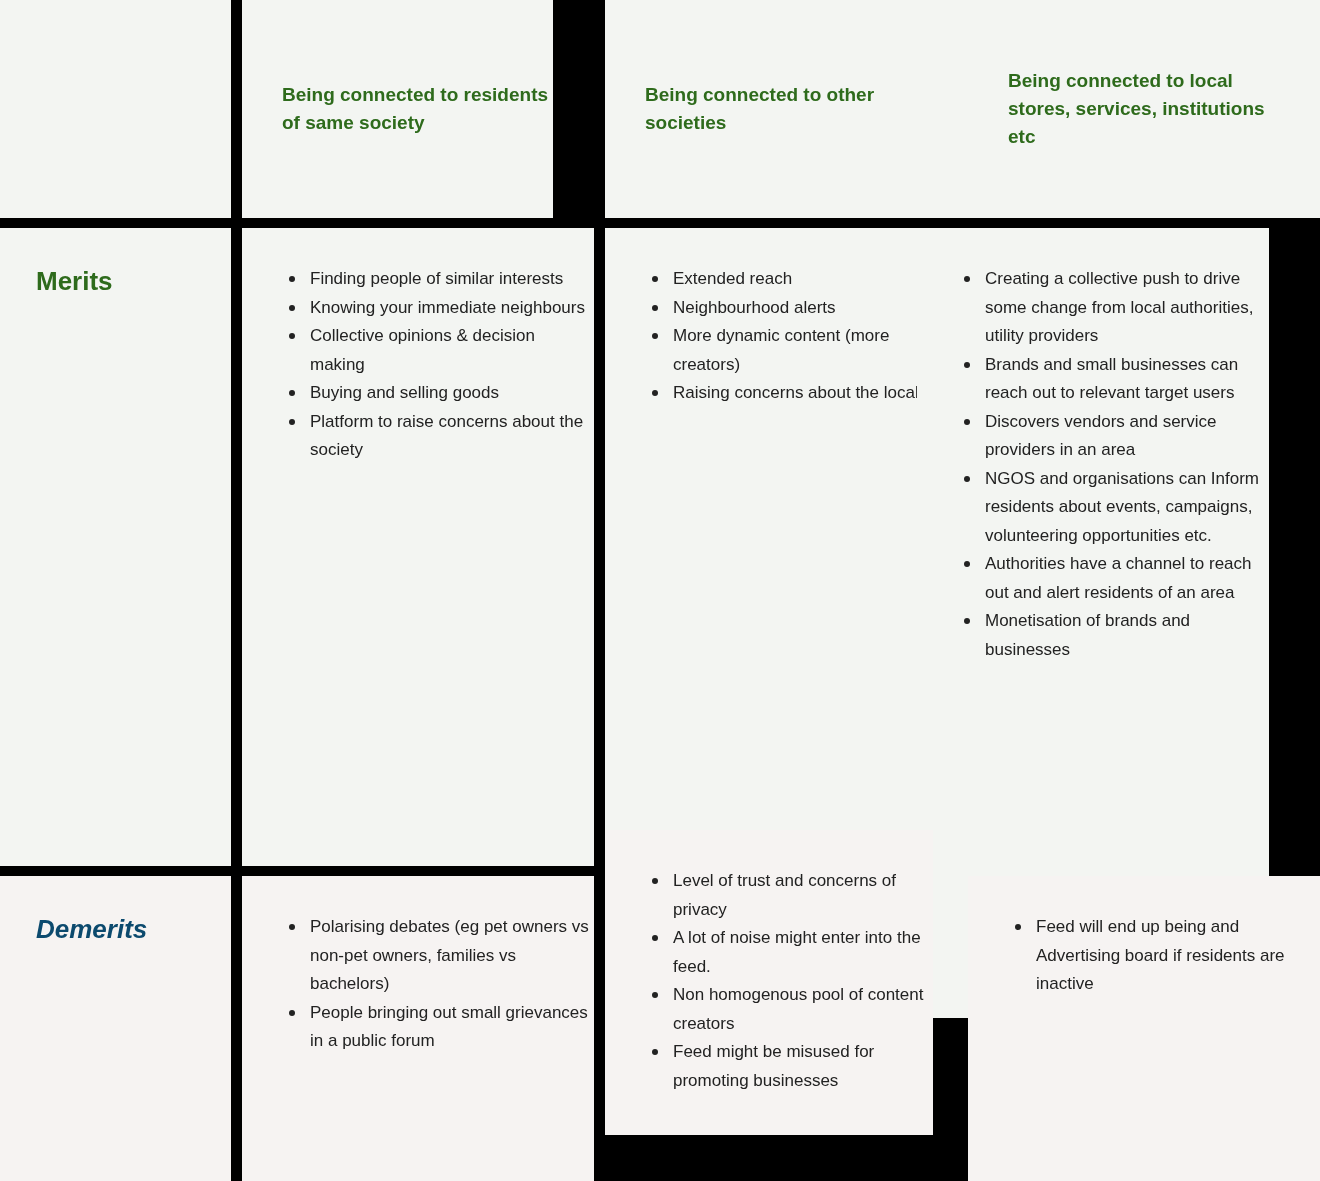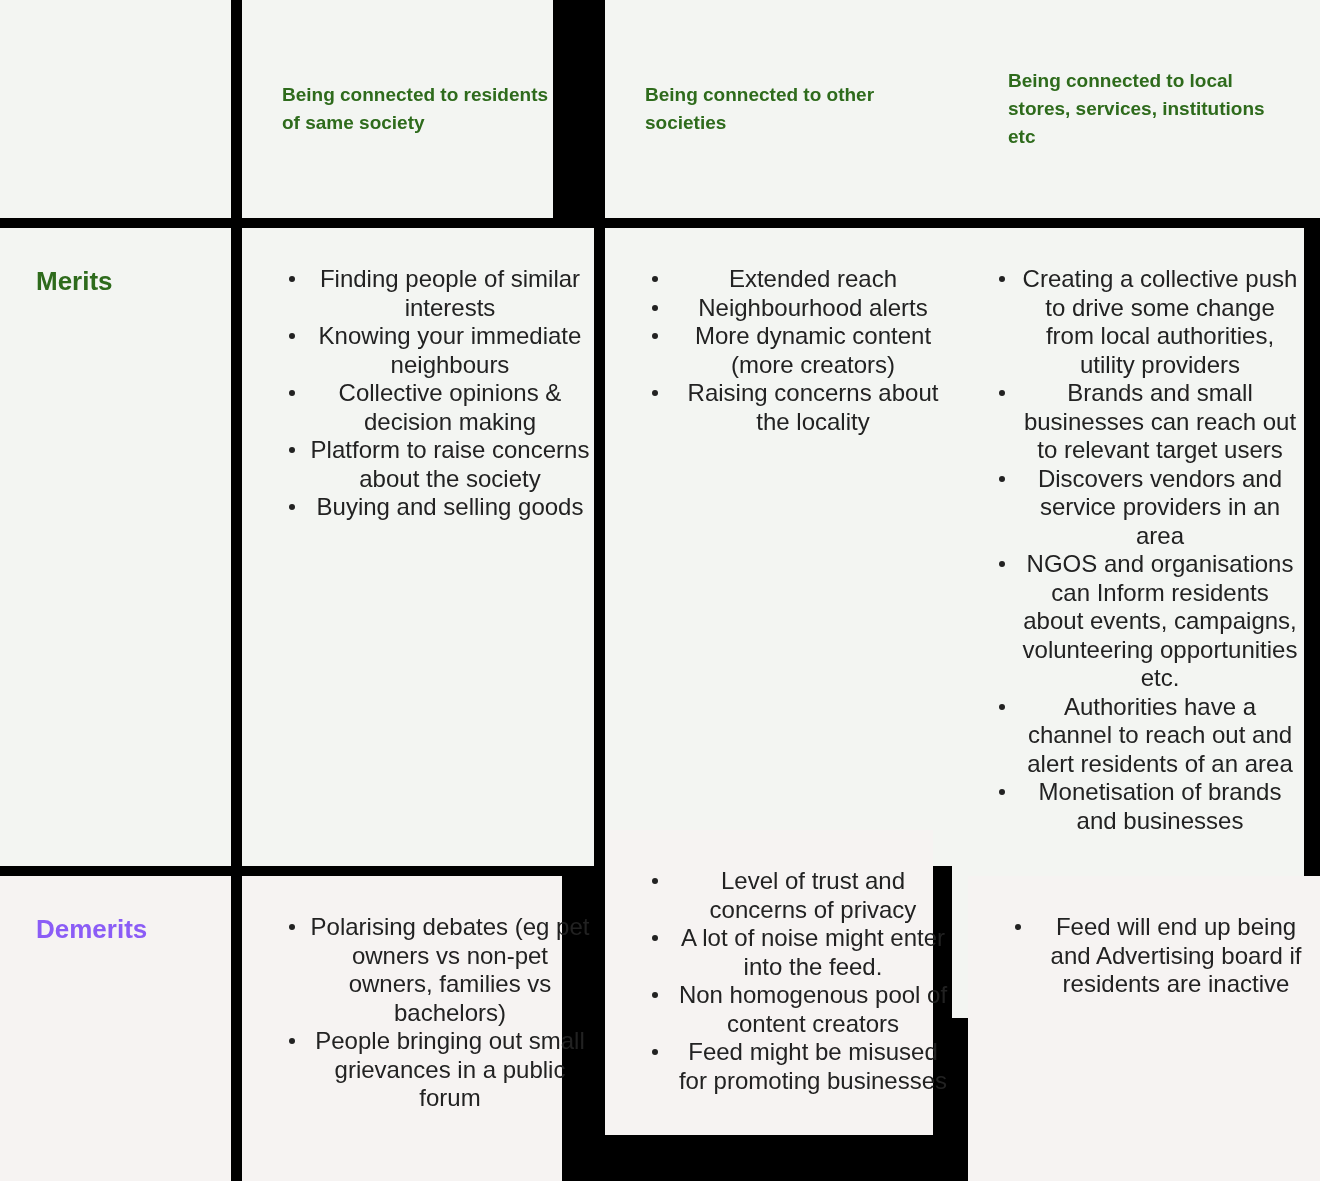--- a/index.html
+++ b/index.html
@@ -10,24 +10,24 @@
     position: relative;
   }
   .cell { position: absolute; box-sizing: border-box; }
   .bg-merit { background: #f3f5f2; }
   .bg-demerit { background: #f6f3f2; }
   .col-head {
     color: #2e6b1c; font-weight: bold; font-size: 19px; line-height: 28px;
   }
   .row-head { font-weight: bold; font-size: 26px; line-height: 28px; }
   .row-head.merit { color: #2e6b1c; }
-  .row-head.demerit { color: #8b5cf6; }
+  .row-head.demerit { color: #0c4a6e; font-style: italic; }
   ul.items {
     margin: 0; padding: 0 0 0 28px; list-style: none;
-    color: #222; font-size: 24px; line-height: 28.5px; text-align: center;
+    color: #222; font-size: 17px; line-height: 28.5px;
   }
   ul.items li { position: relative; }
   ul.items li::before {
     content: ""; position: absolute; left: -21px; top: 11px;
     width: 6px; height: 6px; border-radius: 50%; background: #222;
   }
 </style>
 </head>
 <body>
 
@@ -47,50 +47,50 @@
 
 <div class="cell bg-merit" style="left:0;top:228px;width:231px;height:638px;">
   <div class="row-head merit" style="position:absolute;left:36px;top:39px;">Merits</div>
 </div>
 
 <div class="cell bg-merit" style="left:242px;top:228px;width:352px;height:638px;">
   <ul class="items" style="position:absolute;left:40px;top:37px;width:280px;">
     <li>Finding people of similar interests</li>
     <li>Knowing your immediate neighbours</li>
     <li>Collective opinions &amp; decision making</li>
+    <li>Buying and selling goods</li>
     <li>Platform to raise concerns about the society</li>
-    <li>Buying and selling goods</li>
   </ul>
 </div>
 
 <div class="cell bg-merit" style="left:605px;top:228px;width:352px;height:638px;">
   <ul class="items" style="position:absolute;left:40px;top:37px;width:280px;">
     <li>Extended reach</li>
     <li>Neighbourhood alerts</li>
     <li>More dynamic content (more creators)</li>
     <li>Raising concerns about the locality</li>
   </ul>
 </div>
 
-<div class="cell bg-merit" style="left:952px;top:228px;width:352px;height:790px;">
+<div class="cell bg-merit" style="left:917px;top:228px;width:352px;height:790px;">
   <ul class="items" style="position:absolute;left:40px;top:37px;width:280px;">
     <li>Creating a collective push to drive some change from local authorities, utility providers</li>
     <li>Brands and small businesses can reach out to relevant target users</li>
     <li>Discovers vendors and service providers in an area</li>
     <li>NGOS and organisations can Inform residents about events, campaigns, volunteering opportunities etc.</li>
     <li>Authorities have a channel to reach out and alert residents of an area</li>
     <li>Monetisation of brands and businesses</li>
   </ul>
 </div>
 
 <div class="cell bg-demerit" style="left:0;top:876px;width:231px;height:305px;">
   <div class="row-head demerit" style="position:absolute;left:36px;top:39px;">Demerits</div>
 </div>
 
-<div class="cell bg-demerit" style="left:242px;top:876px;width:320px;height:305px;">
+<div class="cell bg-demerit" style="left:242px;top:876px;width:352px;height:305px;">
   <ul class="items" style="position:absolute;left:40px;top:37px;width:280px;">
     <li>Polarising debates (eg pet owners vs non-pet owners, families vs bachelors)</li>
     <li>People bringing out small grievances in a public forum</li>
   </ul>
 </div>
 
 <div class="cell bg-demerit" style="left:605px;top:830px;width:328px;height:305px;">
   <ul class="items" style="position:absolute;left:40px;top:37px;width:280px;">
     <li>Level of trust and concerns of privacy</li>
     <li>A lot of noise might enter into the feed.</li>

